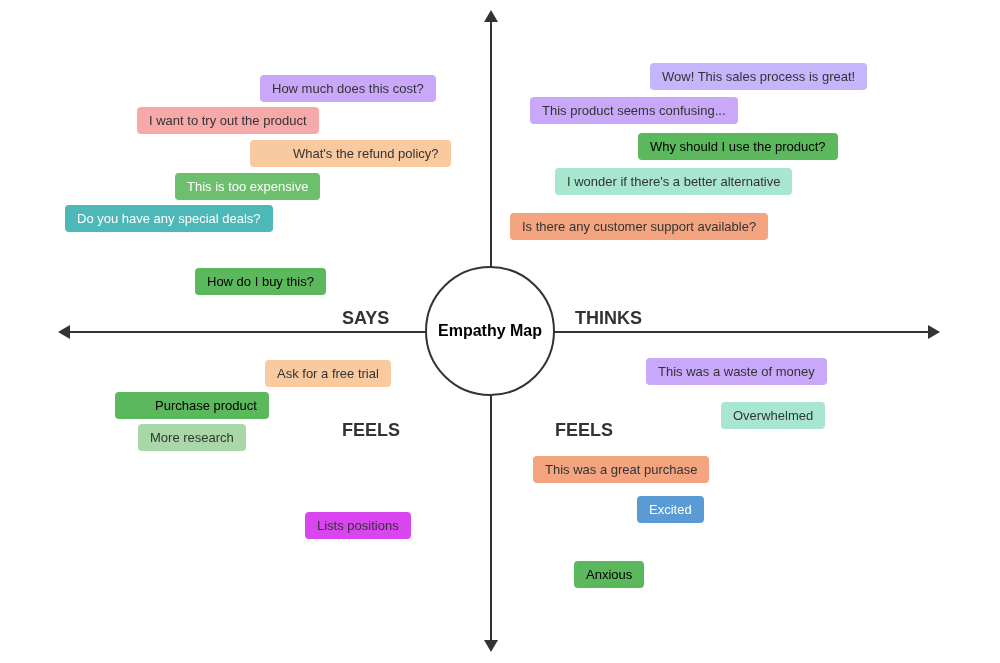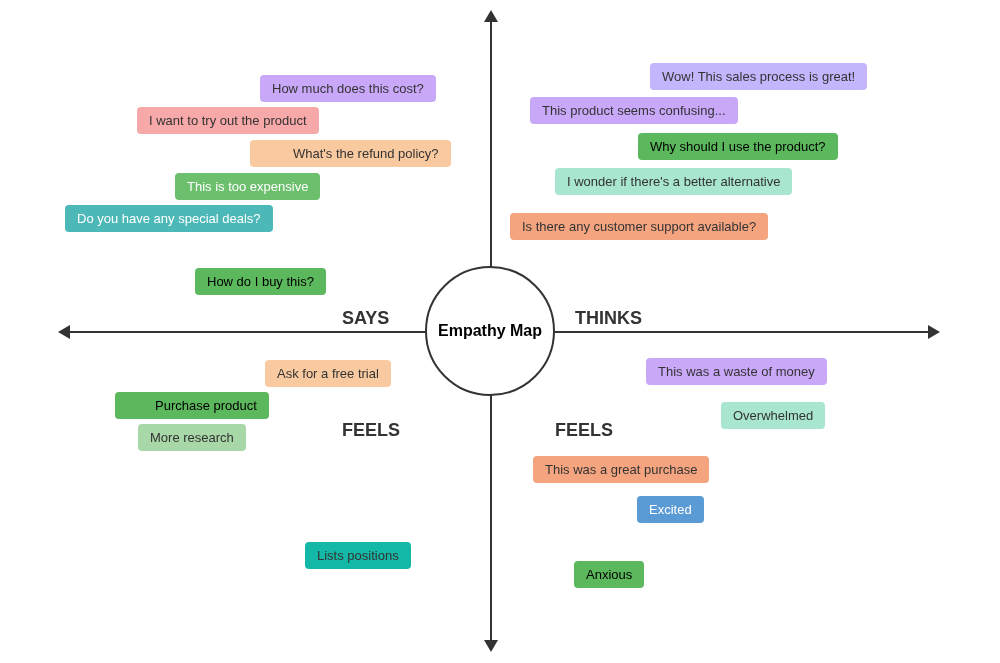--- a/index.html
+++ b/index.html
@@ -140,21 +140,21 @@
 
   <div class="note" style="top:63px; left:650px; background:#c4b5fd;">Wow! This sales process is great!</div>
   <div class="note" style="top:97px; left:530px; background:#c9a8f9;">This product seems confusing...</div>
   <div class="note green" style="top:133px; left:638px;">Why should I use the product?</div>
   <div class="note" style="top:168px; left:555px; background:#a8e6cf;">I wonder if there's a better alternative</div>
   <div class="note" style="top:213px; left:510px; background:#f4a580;">Is there any customer support available?</div>
 
   <div class="note" style="top:360px; left:265px; background:#f9c9a0;">Ask for a free trial</div>
   <div class="note green" style="top:392px; left:115px;padding-left:40px;">Purchase product</div>
   <div class="note" style="top:424px; left:138px; background:#a8d8a8;">More research</div>
-  <div class="note" style="top:512px; left:305px; background:#14b8a6;margin-top:30px;">Lists positions</div>
+  <div class="note" style="top:512px; left:305px; background:#d946ef;">Lists positions</div>
 
   <div class="note" style="top:358px; left:646px; background:#c9a8f9;">This was a waste of money</div>
   <div class="note" style="top:402px; left:709px; background:#a8e6cf;margin-left:12px;">Overwhelmed</div>
   <div class="note" style="top:456px; left:533px; background:#f4a580;">This was a great purchase</div>
   <div class="note blue" style="top:496px; left:637px;">Excited</div>
   <div class="note green" style="top:561px; left:574px;">Anxious</div>
 
 </div>
 
 </body></html>

